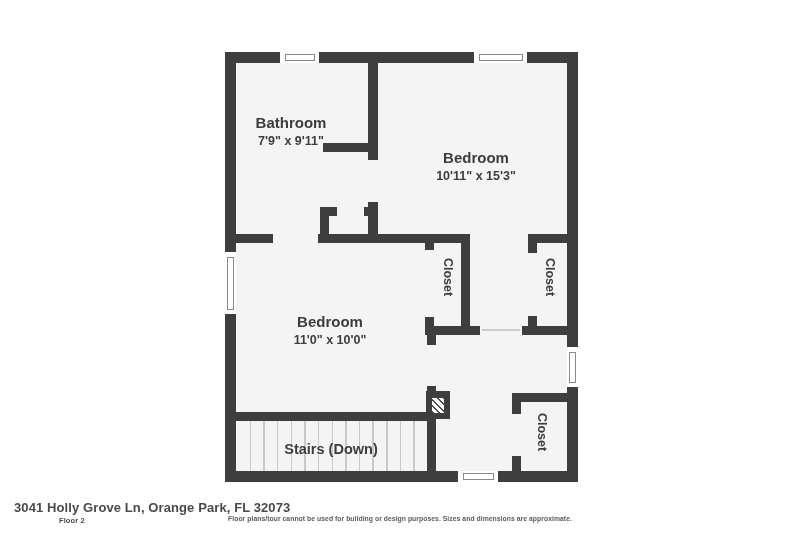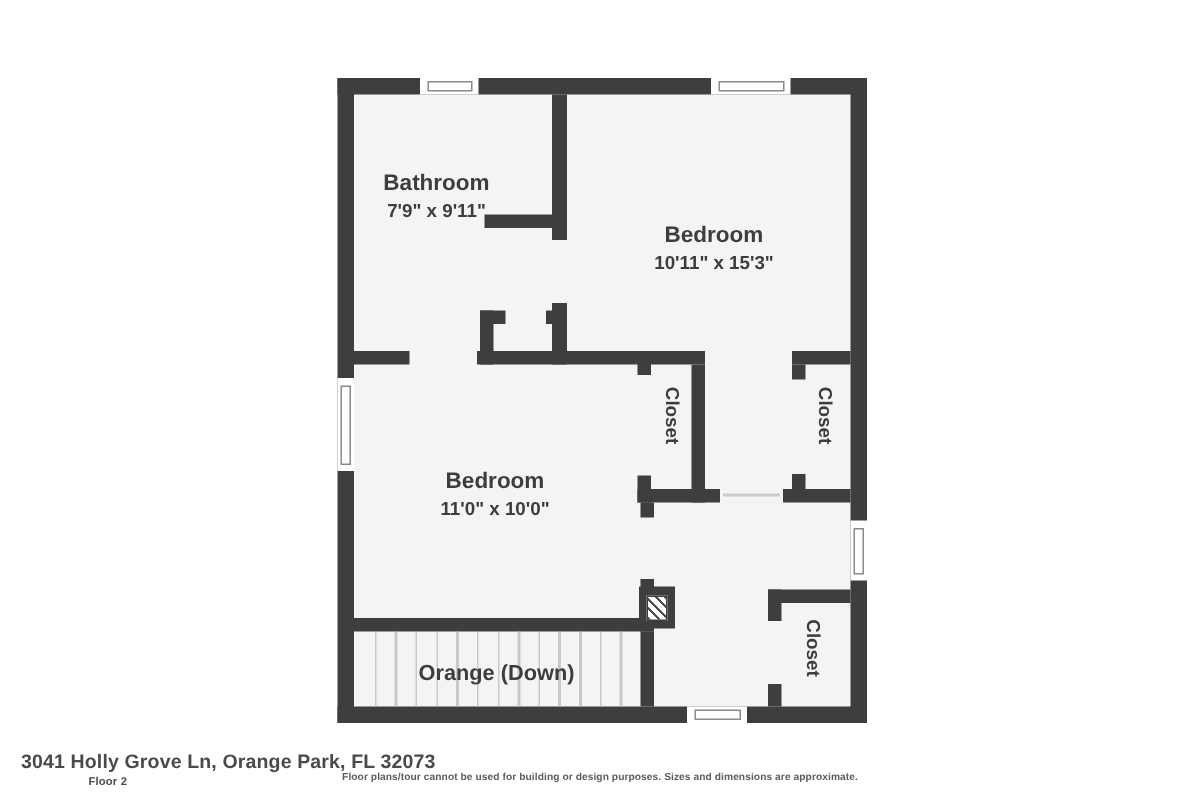--- a/index.html
+++ b/index.html
@@ -135,19 +135,19 @@
     <div class="name">Bedroom</div>
     <div class="dims">10'11" x 15'3"</div>
   </div>
   <div class="room-label" style="left:330px;top:330px;">
     <div class="name">Bedroom</div>
     <div class="dims">11'0" x 10'0"</div>
   </div>
   <div class="closet-label" style="left:448px;top:277px;">Closet</div>
   <div class="closet-label" style="left:550px;top:277px;">Closet</div>
   <div class="closet-label" style="left:542px;top:432px;">Closet</div>
-  <div class="stairs-label" style="left:331px;top:449px;">Orange (Down)</div>
+  <div class="stairs-label" style="left:331px;top:449px;">Stairs (Down)</div>
 
   <div class="addr">3041 Holly Grove Ln, Orange Park, FL 32073</div>
   <div class="floor-no">Floor 2</div>
   <div class="disclaimer">Floor plans/tour cannot be used for building or design purposes. Sizes and dimensions are approximate.</div>
 
 </div>
 
 </body></html>

